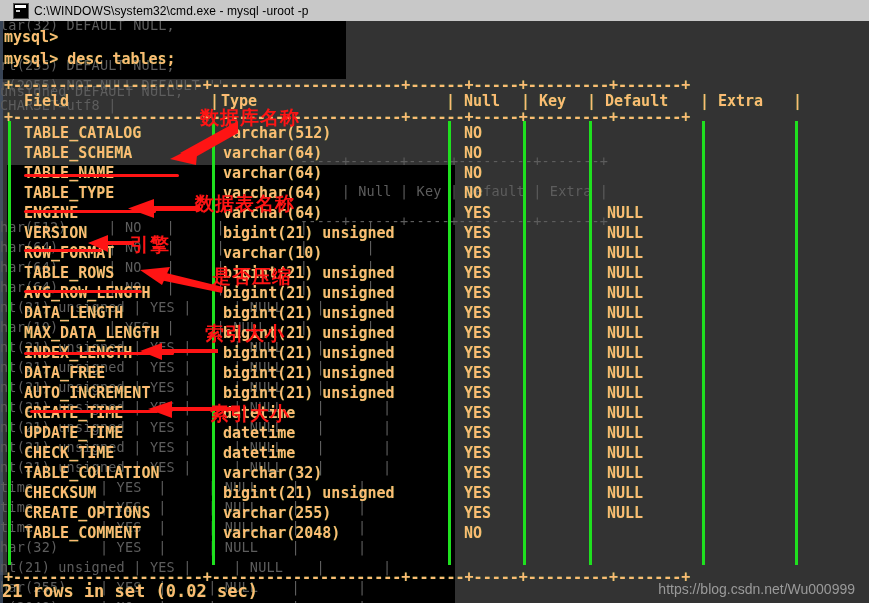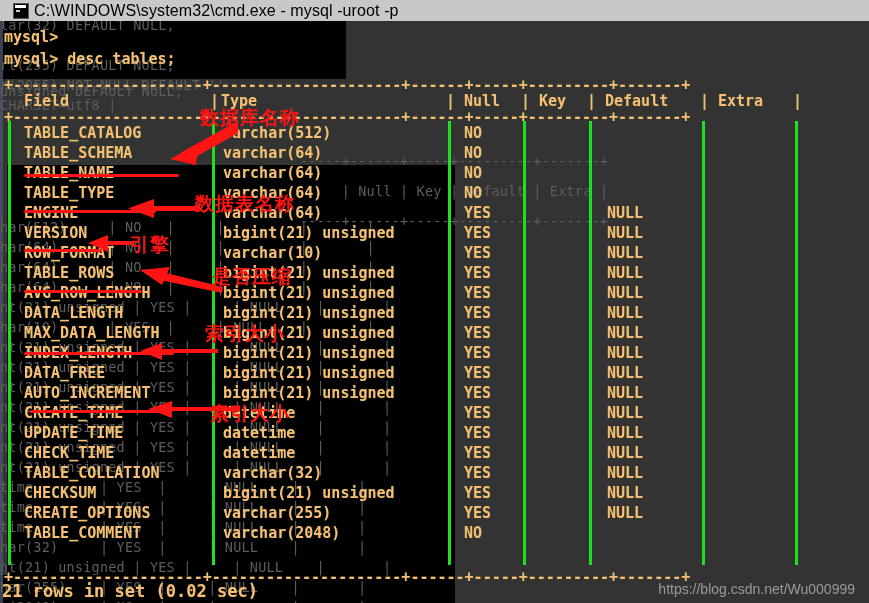--- a/index.html
+++ b/index.html
@@ -8,21 +8,21 @@
     background:#333333;
     font-family:"DejaVu Sans Mono","Liberation Mono",monospace;
   }
   .screen{position:relative;width:869px;height:603px;overflow:hidden;background:#333333;}
 
   
   .titlebar{
     position:absolute;left:0;top:0;width:869px;height:21px;
     background:#c8c8c8;
     display:flex;align-items:center;
-    font-family:"Liberation Sans",sans-serif;font-size:16px;color:#000;
+    font-family:"Liberation Sans",sans-serif;font-size:12px;color:#000;
     z-index:60;
   }
   .tb-icon{
     width:14px;height:14px;margin-left:13px;margin-right:5px;
     background:#000;border:1px solid #555;position:relative;flex:0 0 auto;
   }
   .tb-icon:before{
     content:"";position:absolute;left:1px;top:1px;width:11px;height:3px;background:#fff;
   }
   .tb-icon:after{

